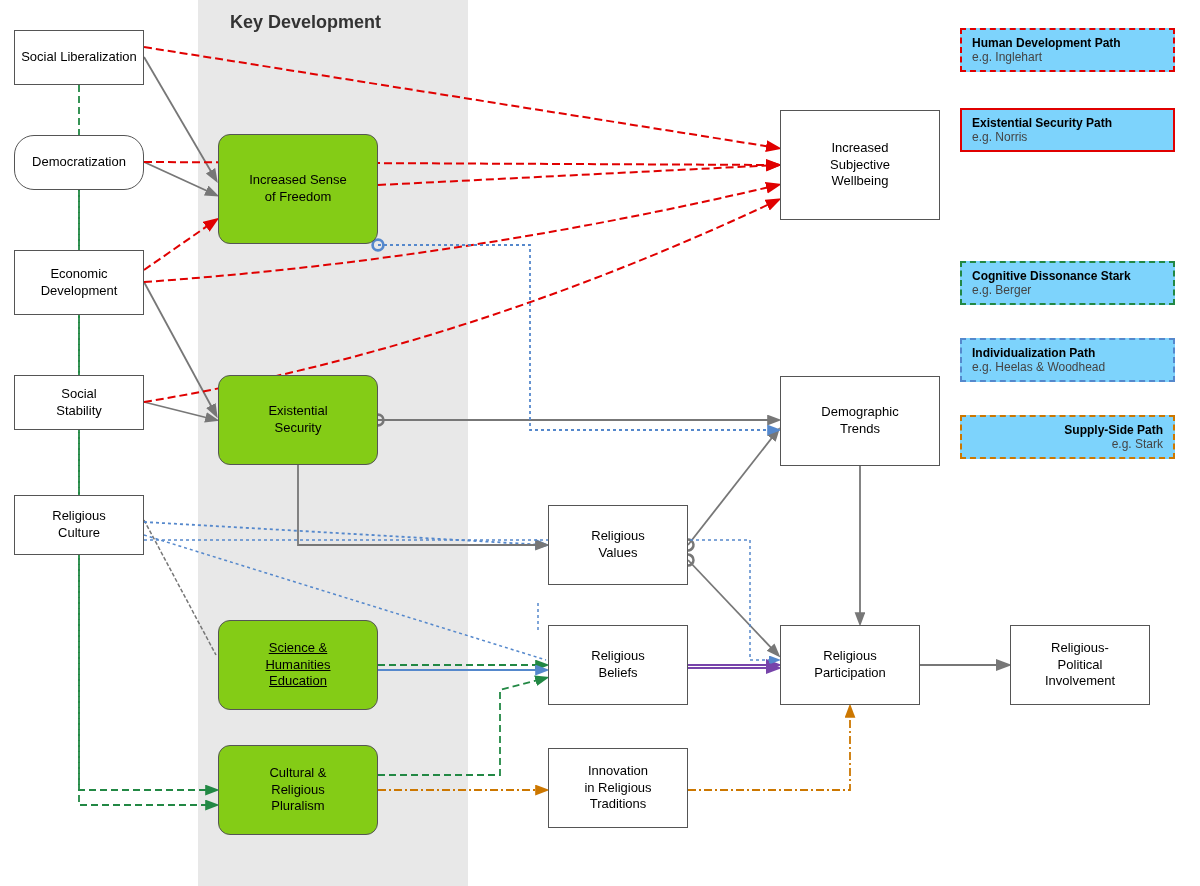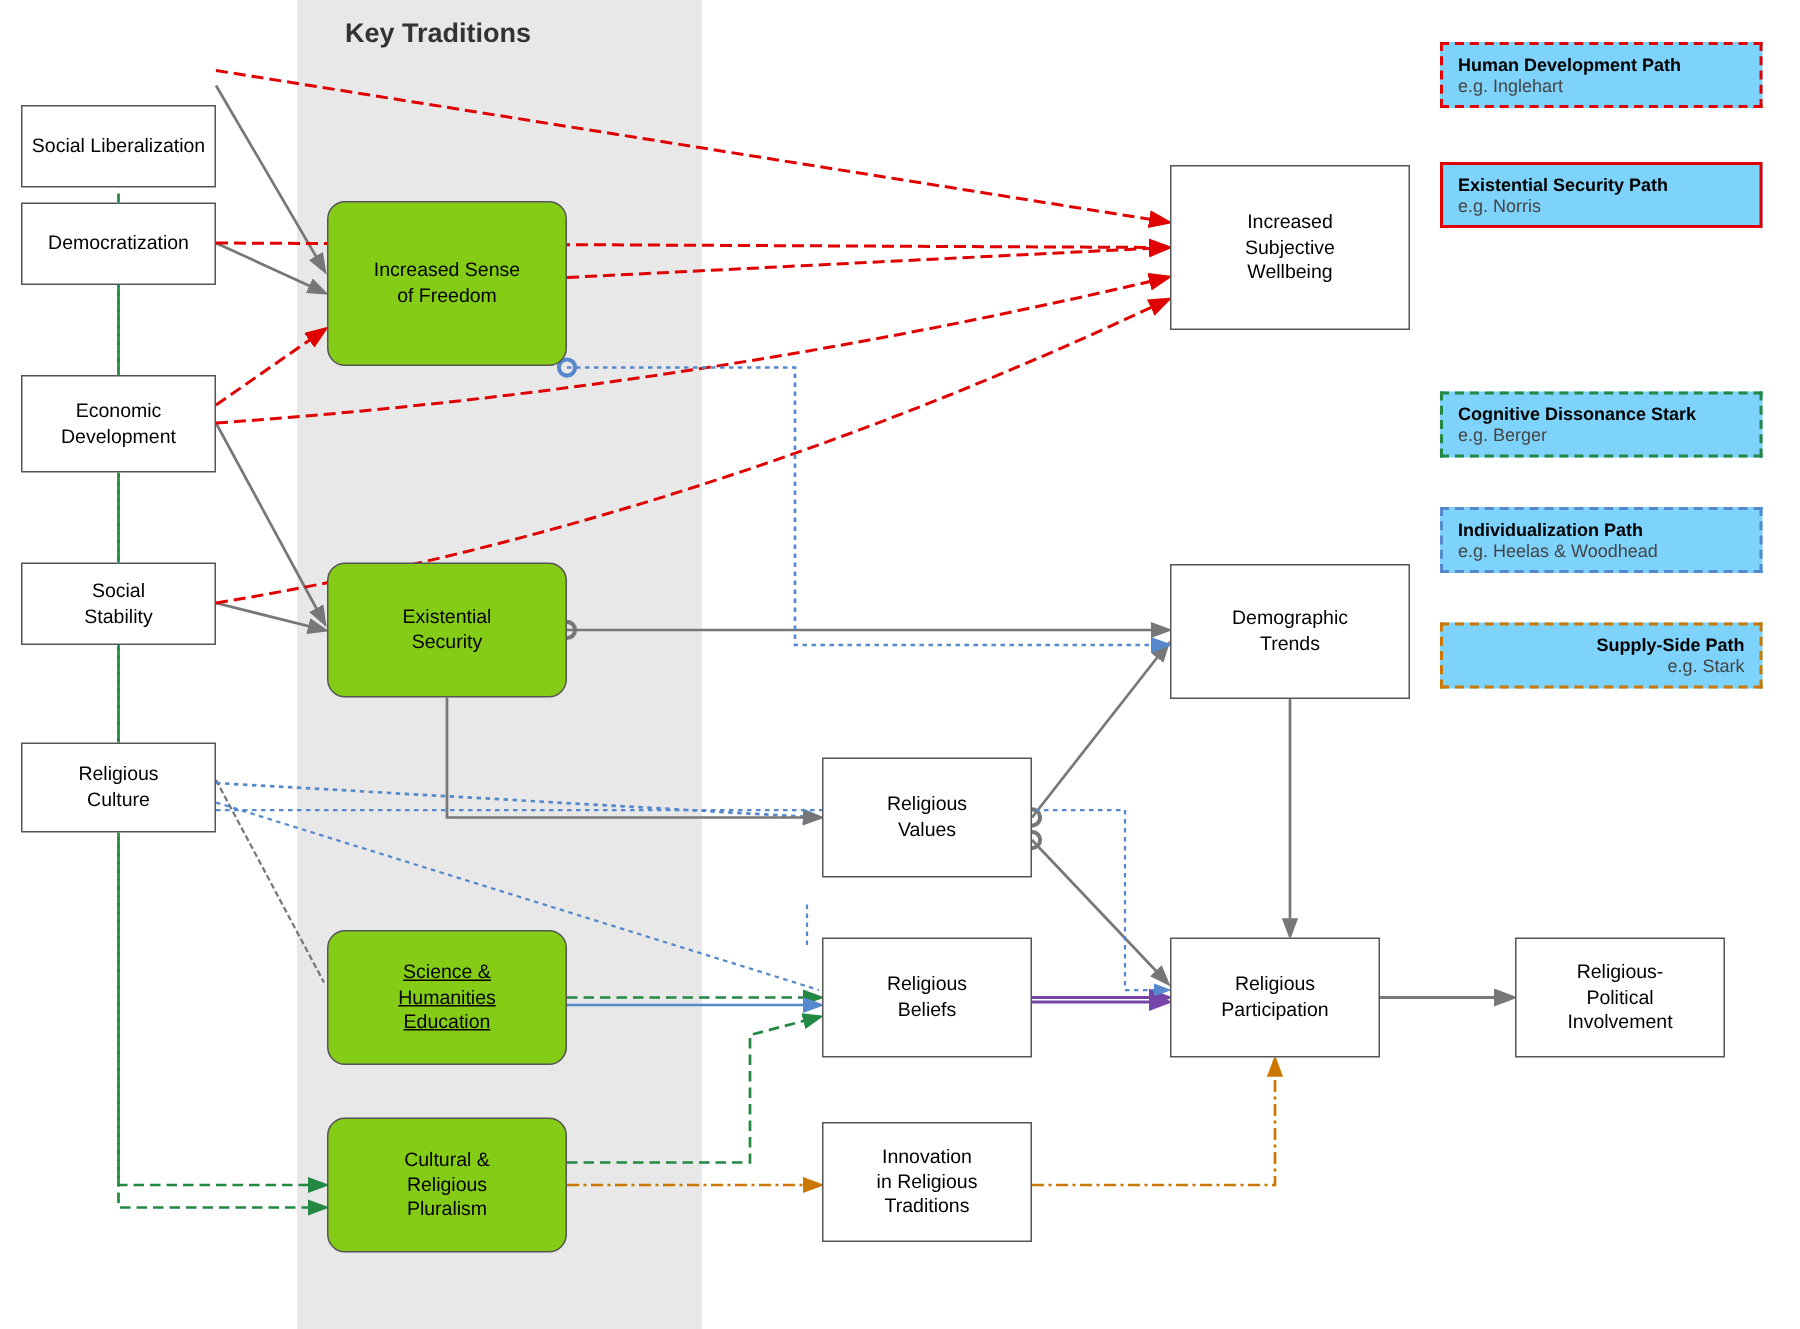--- a/index.html
+++ b/index.html
@@ -83,21 +83,21 @@
       pointer-events: none;
     }
   </style>
 </head>
 <body>
 
 <div class="diagram-container">
 
   <div class="key-conditions-bg"></div>
 
-  <div class="key-conditions-label">Key Traditions</div>
+  <div class="key-conditions-label">Key Development</div>
 
   <svg class="arrows">
     <defs>
 
       <marker id="arrow-gray" markerWidth="8" markerHeight="8" refX="6" refY="3" orient="auto">
         <path d="M0,0 L0,6 L8,3 z" fill="#777"></path>
       </marker>
       <marker id="arrow-red" markerWidth="8" markerHeight="8" refX="6" refY="3" orient="auto">
         <path d="M0,0 L0,6 L8,3 z" fill="#e00000"></path>
       </marker>
@@ -179,26 +179,26 @@
     <path d="M 688 790 L 850 790 L 850 707" stroke="#cc7700" stroke-width="1.8" stroke-dasharray="8,3,2,3" fill="none" marker-end="url(#arrow-orange)"></path>
 
     <line x1="378" y1="670" x2="546" y2="670" stroke="#5588cc" stroke-width="1.8" marker-end="url(#arrow-blue)"></line>
 
     <path d="M 144 540 L 750 540 L 750 660 L 778 660" stroke="#5588cc" stroke-width="1.5" stroke-dasharray="3,3" fill="none" marker-end="url(#arrow-blue)"></path>
 
     <line x1="688" y1="668" x2="778" y2="668" stroke="#7744aa" stroke-width="2" marker-end="url(#arrow-purple)"></line>
 
   </svg>
 
-  <div class="node node-rect" style="left:14px;top:30px;width:130px;height:55px;margin-top:40px;">
+  <div class="node node-rect" style="left:14px;top:30px;width:130px;height:55px;">
     <span>Social
 Liberalization</span>
   </div>
 
-  <div class="node node-rect" style="left:14px;top:135px;width:130px;height:55px;">
+  <div class="node node-rect" style="left:14px;top:135px;width:130px;height:55px;border-radius:20px;">
     <span>Democratization</span>
   </div>
 
   <div class="node node-rect" style="left:14px;top:250px;width:130px;height:65px;">
     <span>Economic<br>Development</span>
   </div>
 
   <div class="node node-rect" style="left:14px;top:375px;width:130px;height:55px;">
     <span>Social<br>Stability</span>
   </div>

